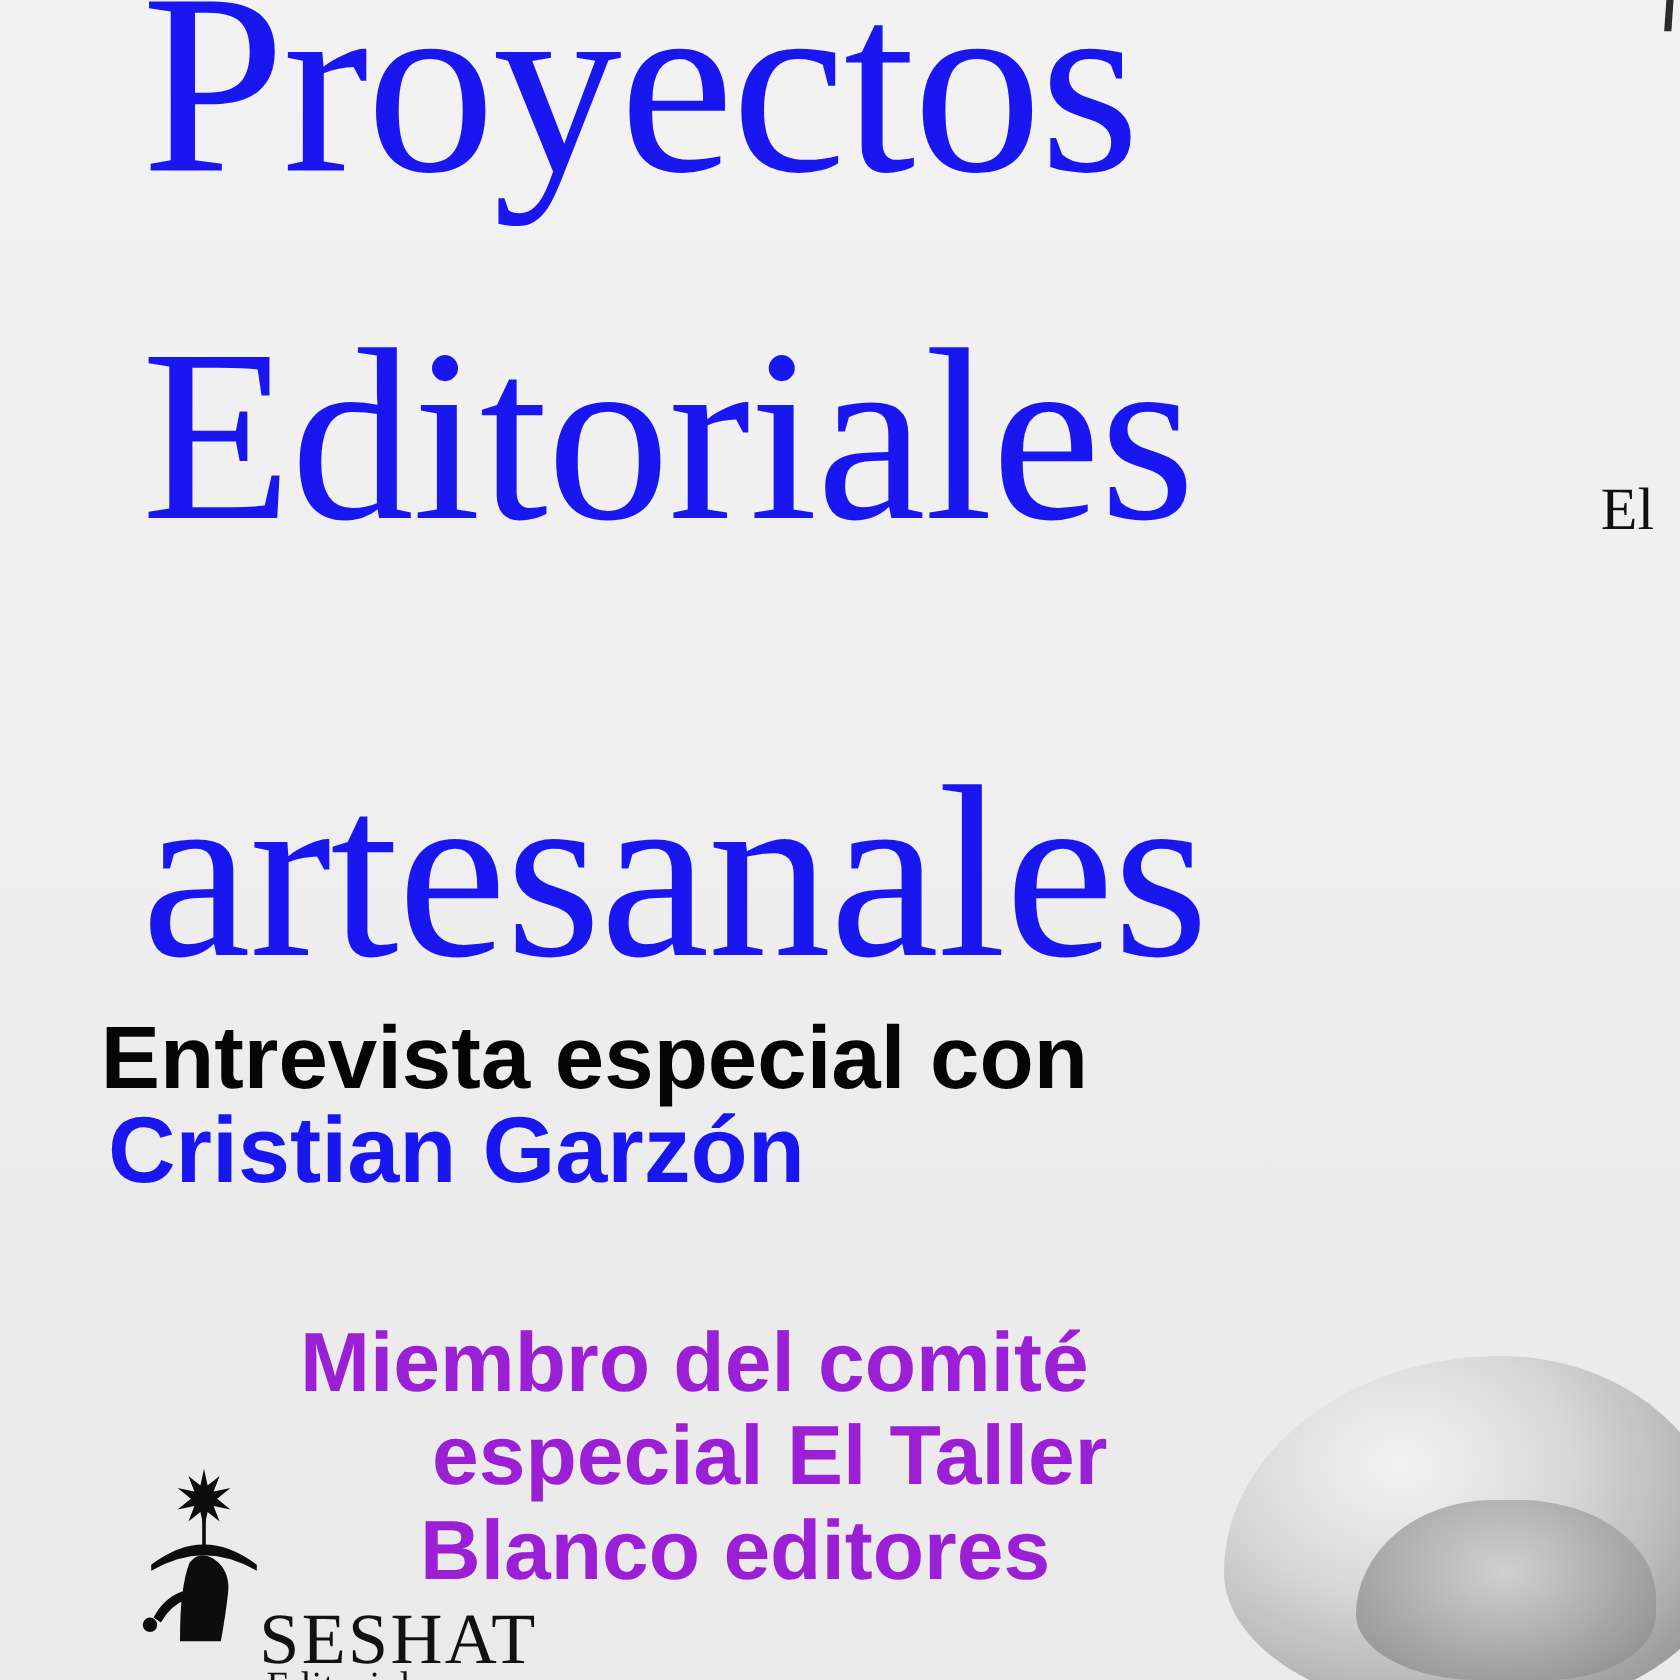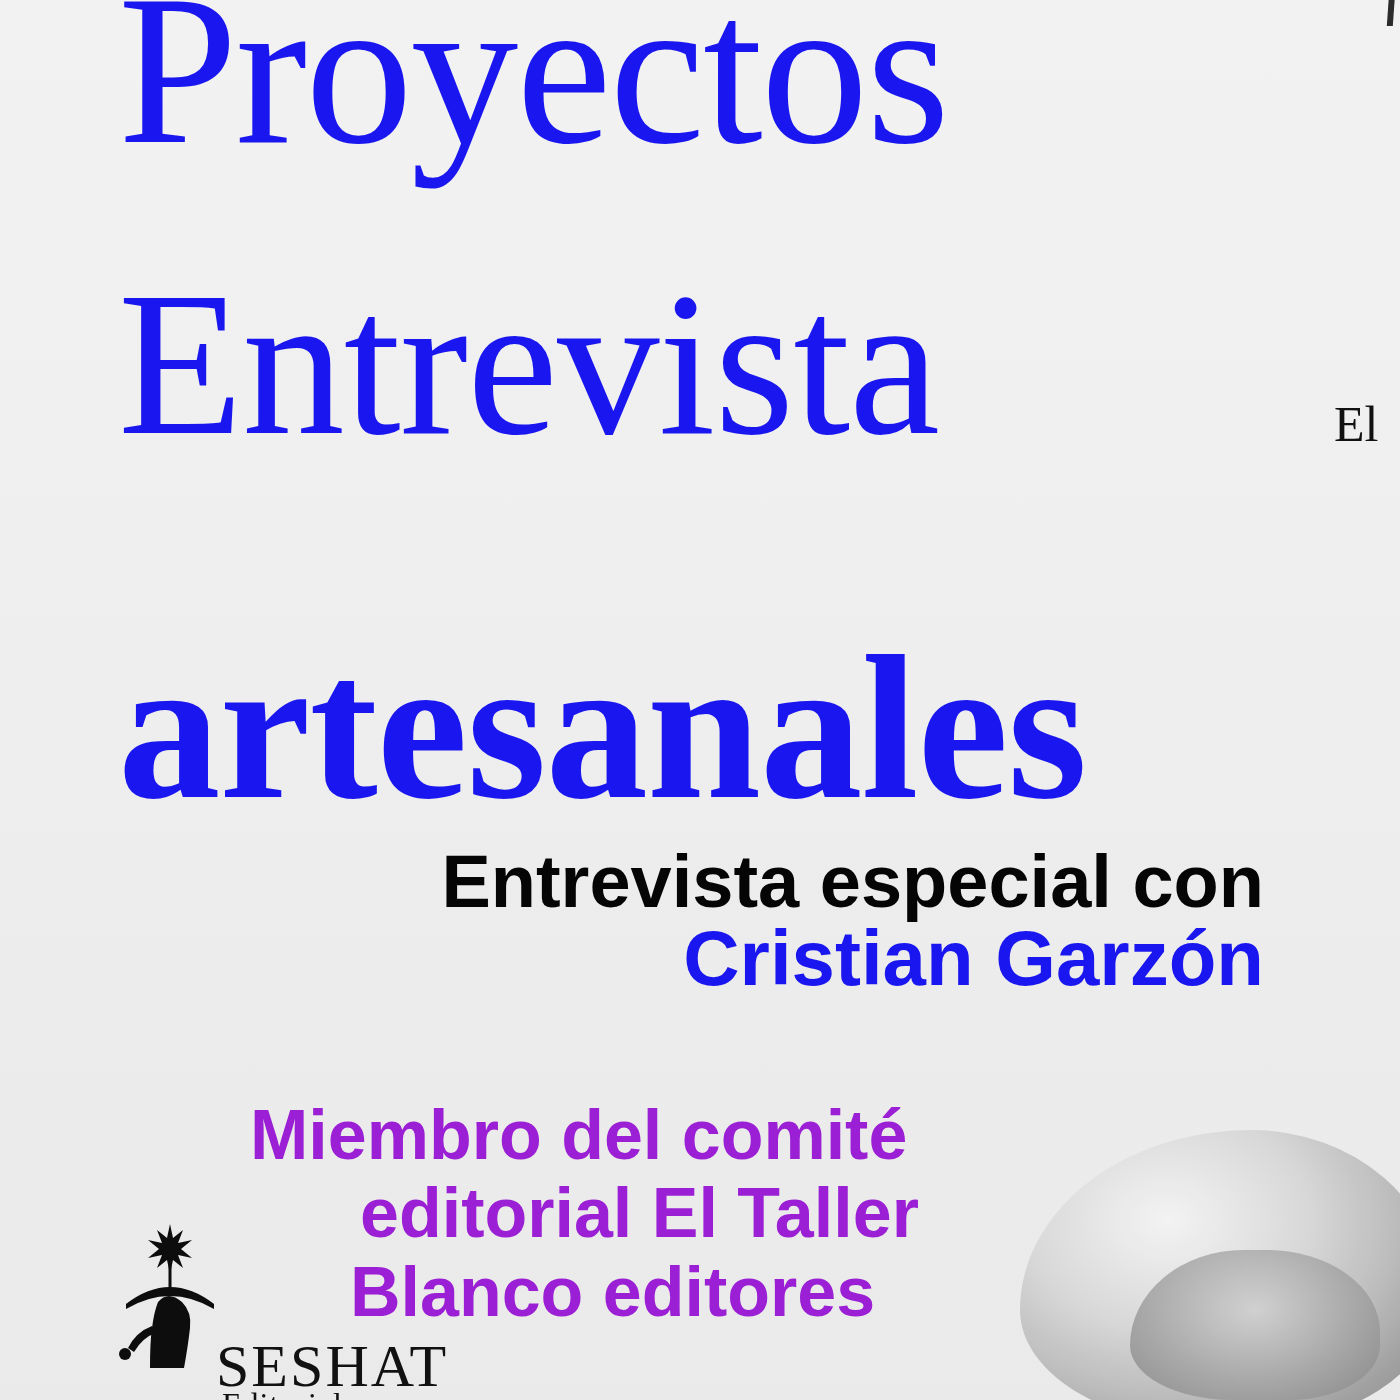--- a/index.html
+++ b/index.html
@@ -43,21 +43,20 @@
   }
   .title-line.l2 {
     font-size: 205px;
     margin-top: 80px;
     letter-spacing: -1px;
   }
   .title-line.l3 {
     font-size: 205px;
     margin-top: 155px;
     letter-spacing: -1px;
-    font-weight: bold;
   }
 
   
   .right-fragment {
     position: absolute;
     left: 1334px;
     top: 395px;
     font-family: "Liberation Serif", serif;
     font-size: 50px;
     color: #111;
@@ -72,21 +71,20 @@
     background: #2b2b2b;
     transform: skewX(-4deg);
   }
 
   
   .subtitle-wrap {
     position: absolute;
     left: 84px;
     top: 845px;
     width: 1180px;
-    text-align: right;
   }
   .sub-line-1 {
     font-family: "Liberation Sans", sans-serif;
     font-weight: bold;
     font-size: 74px;
     color: #050505;
     line-height: 1.0;
     white-space: nowrap;
   }
   .sub-line-2 {
@@ -174,37 +172,37 @@
     opacity: 0.85;
   }
 </style>
 </head>
 <body>
 
 <div class="poster">
 
   <div class="title-block">
     <div class="title-line l1">Proyectos</div>
-    <div class="title-line l2">Entrevista</div>
+    <div class="title-line l2">Editoriales</div>
     <div class="title-line l3">artesanales</div>
   </div>
 
   <div class="right-fragment">
     <span>El</span>
   </div>
   <div class="top-right-tick"></div>
 
   <div class="subtitle-wrap">
     <div class="sub-line-1">Entrevista especial con</div>
     <div class="sub-line-2">Cristian Garzón</div>
   </div>
 
   <div class="role-block">
     <div class="r1">Miembro del comité</div>
-    <div class="r2">editorial El Taller</div>
+    <div class="r2">especial El Taller</div>
     <div class="r3">Blanco editores</div>
   </div>
 
   <div class="logo">
     <svg class="logo-mark" viewBox="0 0 140 150">
 
       <g fill="#0d0d0d">
         <path d="M70 6 l3 14 l10 -8 l-5 13 l14 -3 l-11 9 l11 9 l-14 -3 l5 13 l-10 -8 l-3 14 l-3 -14 l-10 8 l5 -13 l-14 3 l11 -9 l-11 -9 l14 3 l-5 -13 l10 8 z"></path>
         <rect x="68.5" y="40" width="3" height="34"></rect>
 

